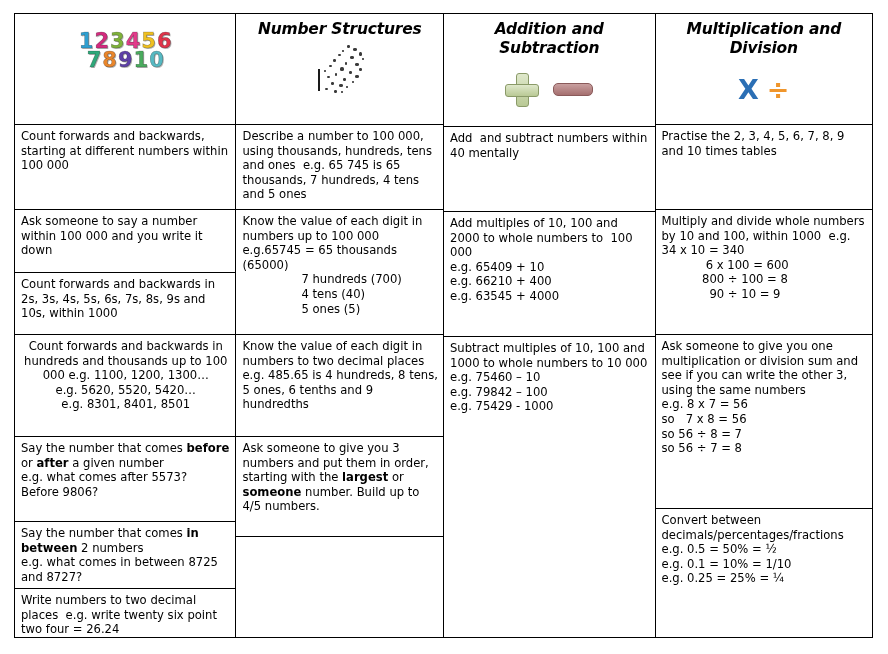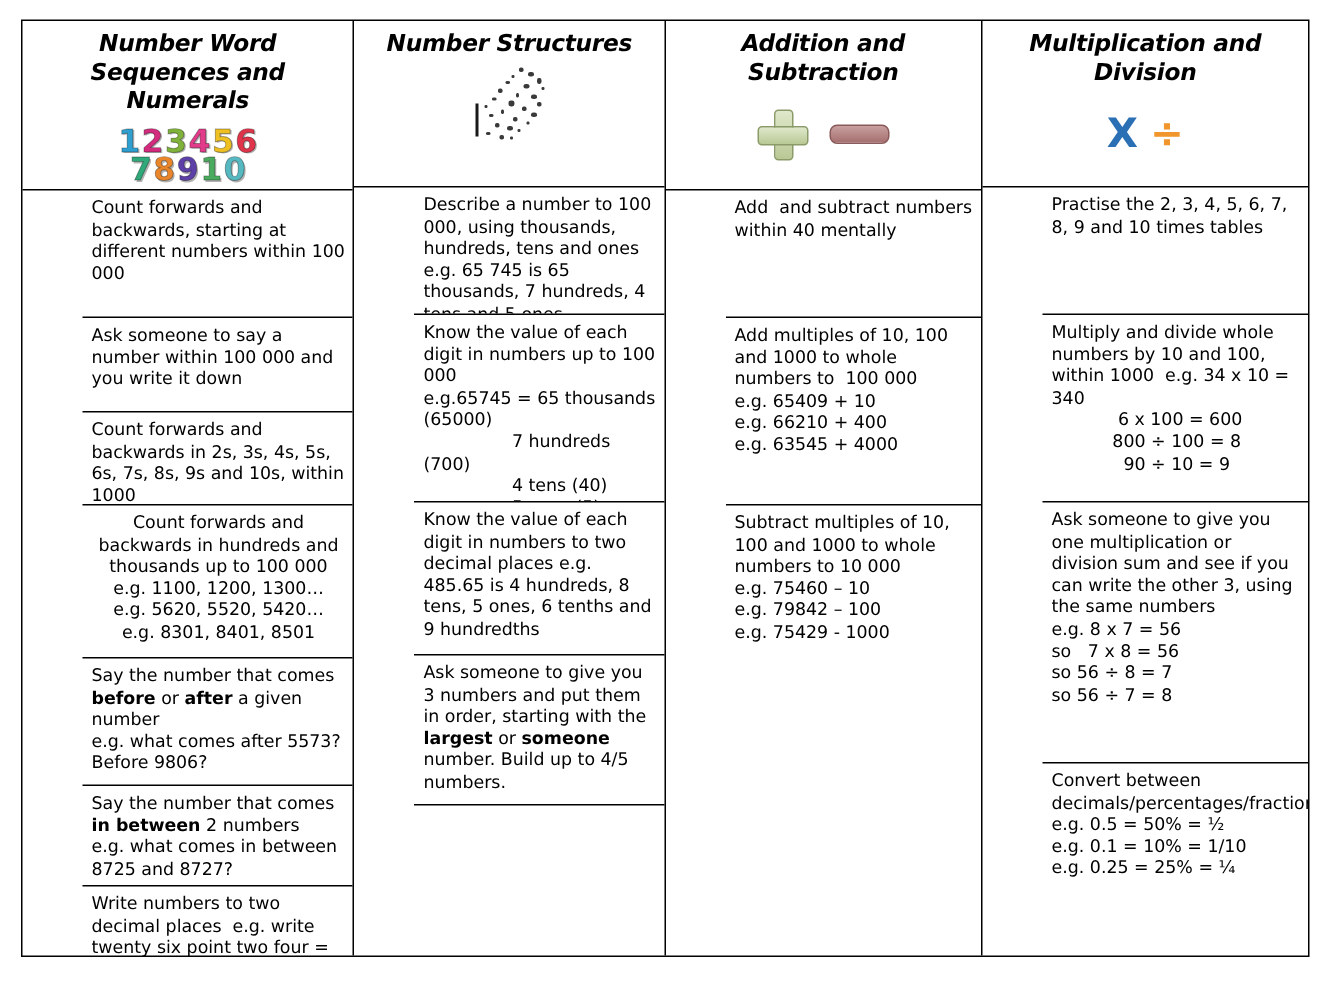--- a/index.html
+++ b/index.html
@@ -154,21 +154,20 @@
     flex-direction: column;
   }
   .cell {
     border-bottom: 1.2px solid #000;
     box-sizing: border-box;
     padding: 4px 5px 3px 6px;
     font-family: "DejaVu Sans", sans-serif;
     font-size: 11.6px;
     line-height: 14.6px;
     overflow: hidden;
-    margin-left: 40px;
   }
   .cell:last-child { border-bottom: none; }
   .cell p { margin: 0; white-space: pre-wrap; }
   .cell b { font-weight: bold; }
 
   
   .c1 .r1 { height: 85px; }
   .c1 .r2 { height: 63px; }
   .c1 .r3 { height: 62px; }
   .c1 .r4 { height: 102px; text-align: center; }
@@ -194,21 +193,20 @@
 </style>
 </head>
 <body>
 
 <div id="sheet">
 
   <div class="grid">
 
     <div class="col col-1">
       <div class="head">
-        <div class="head-title">Number Word Sequences and Numerals</div>
         <div class="head-art">
           <div class="numerals">
             <div class="nrow">
               <span style="color:#2f9fd0">1</span>
               <span style="color:#d32b7e">2</span>
               <span style="color:#7fb23a">3</span>
               <span style="color:#e23b8a">4</span>
               <span style="color:#efc022">5</span>
               <span style="color:#e0344a">6</span>
             </div>
@@ -321,21 +319,21 @@
               </span>
             <span class="minus-shape"></span>
           </div>
         </div>
       </div>
       <div class="cells c3">
         <div class="cell r1">
             <p>Add  and subtract numbers within 40 mentally</p>
           </div>
         <div class="cell r2">
-            <p>Add multiples of 10, 100 and 1000 to whole numbers to  100 000
+            <p>Add multiples of 10, 100 and 2000 to whole numbers to  100 000
 e.g. 65409 + 10
 e.g. 66210 + 400
 e.g. 63545 + 4000</p>
           </div>
         <div class="cell r3">
             <p>Subtract multiples of 10, 100 and 1000 to whole numbers to 10 000
 e.g. 75460 – 10
 e.g. 79842 – 100
 e.g. 75429 - 1000</p>
           </div>

